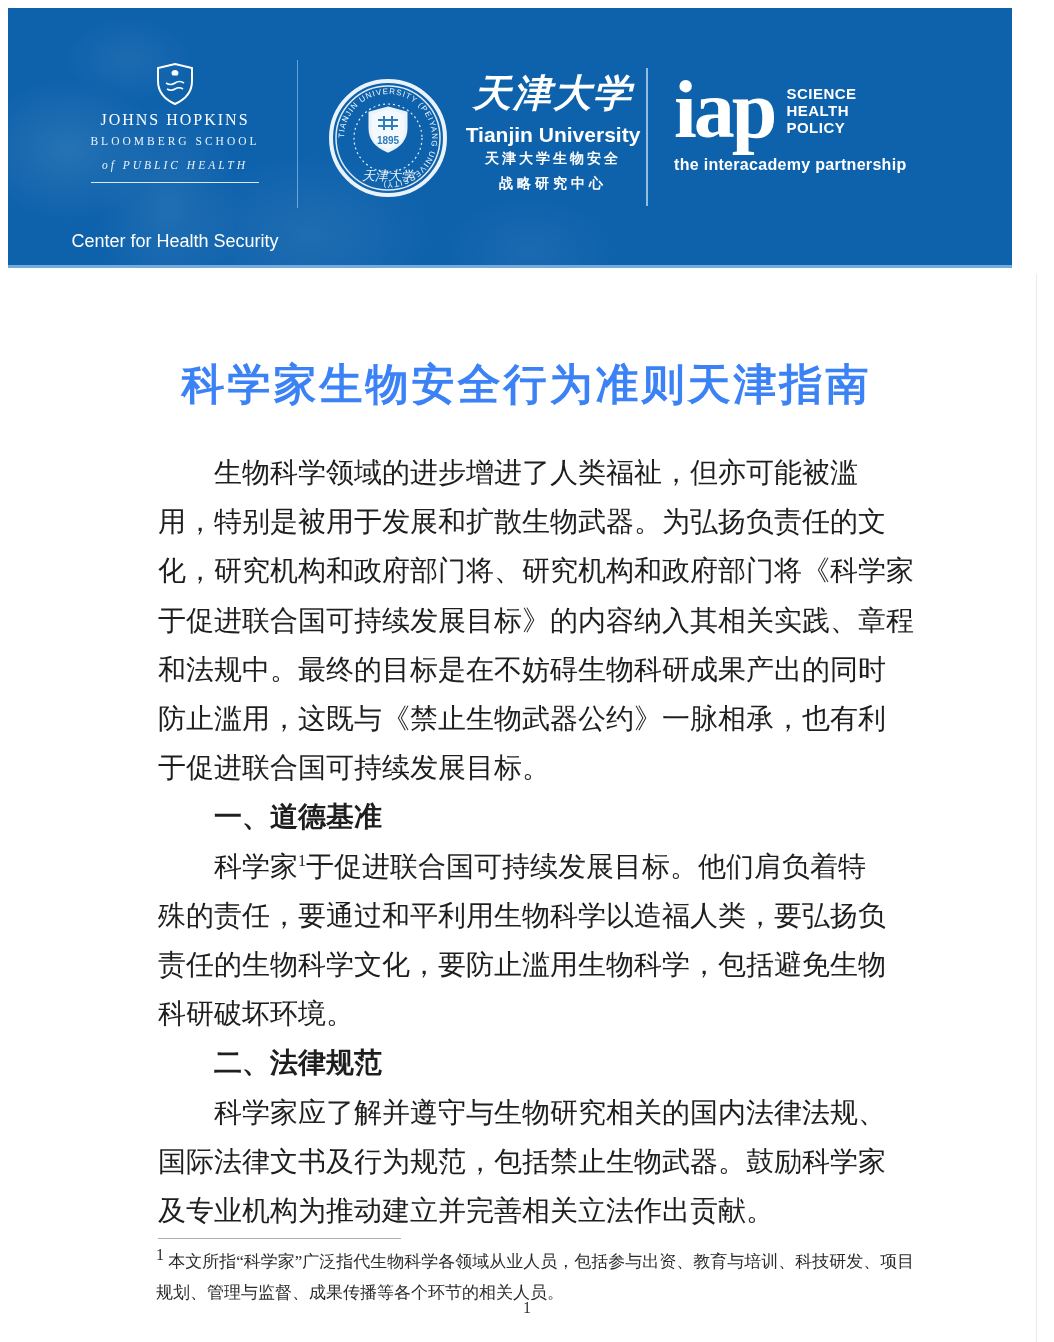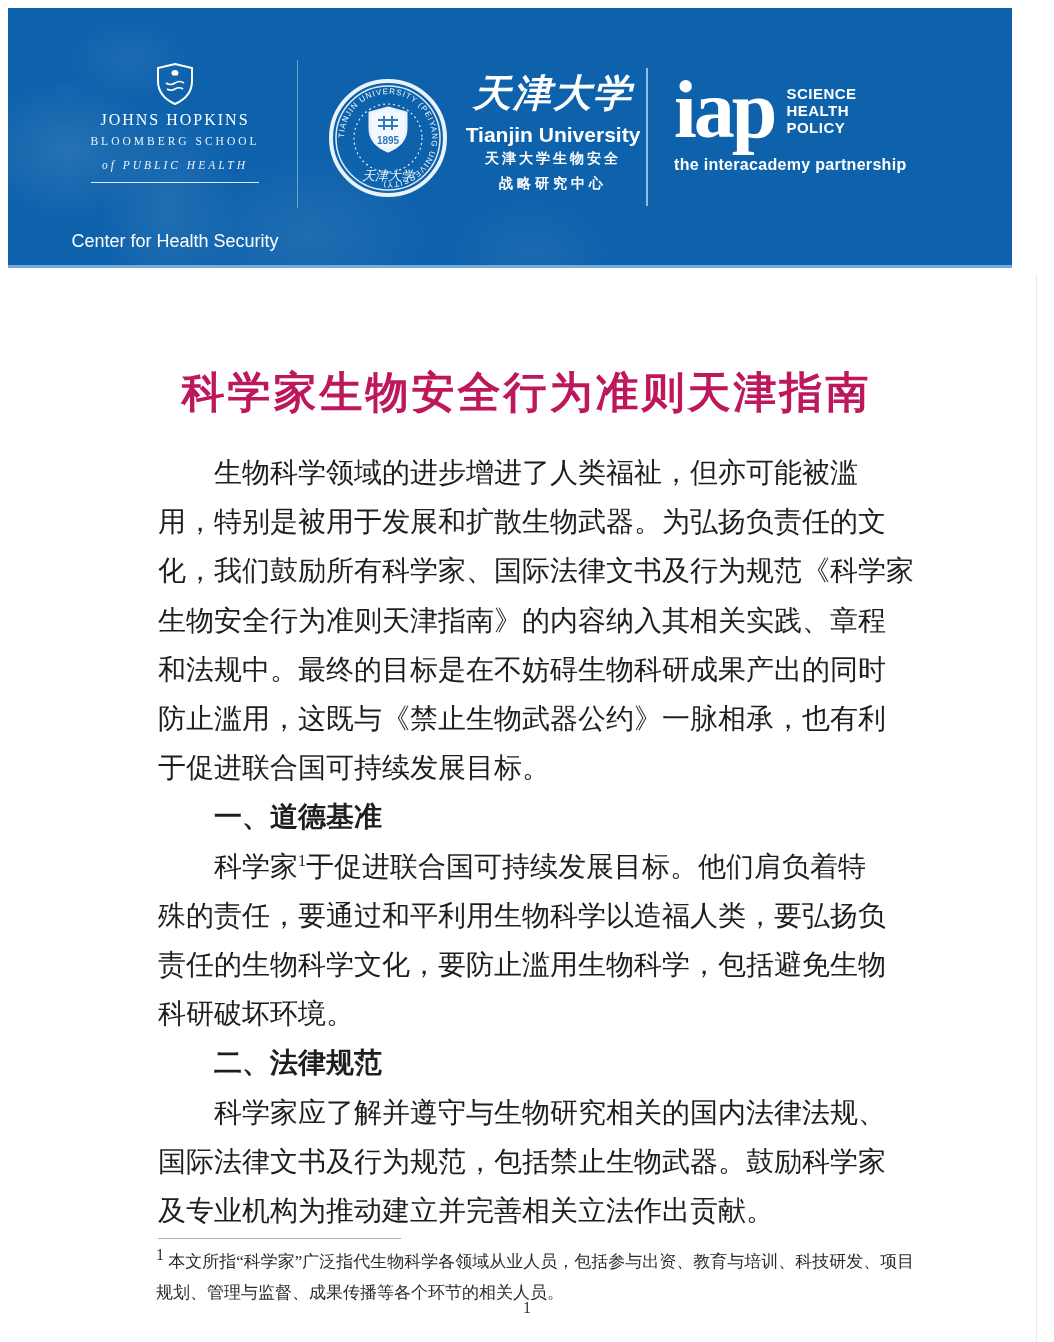--- a/index.html
+++ b/index.html
@@ -50,23 +50,23 @@
   .iap-row { display:flex; align-items:center; }
   .iap-logo { font-family:Liberation Serif, serif; font-weight:bold; font-size:82px; line-height:.88;
               letter-spacing:-3px; }
   .iap-shp { margin-left:12px; font-family:"Liberation Sans",sans-serif; font-weight:bold;
              font-size:15px; line-height:17px; letter-spacing:.5px; }
   .iap-tag { margin-top:10px; font-family:"Liberation Sans",sans-serif; font-weight:bold;
              font-size:16px; letter-spacing:.3px; white-space:nowrap; }
 
   
   .doc-title {
-    position:absolute; left:158px; top:364px; width:737px; text-align:center;
+    position:absolute; left:158px; top:356px; width:737px; text-align:center;
     font-family:"DejaVu Sans","Liberation Sans",sans-serif;
-    font-weight:bold; font-size:43px; letter-spacing:3px; color:#be185d; white-space:nowrap;
+    font-weight:bold; font-size:43px; letter-spacing:3px; color:#3b82f6; white-space:nowrap;
   }
   .doc-body {
     position:absolute; left:158px; top:448px; width:740px;
     font-size:28px; line-height:49.2px; color:#1e1e1e;
   }
   .line { white-space:nowrap; }
   .ind { text-indent:56px; }
   .hd { font-weight:bold; }
   sup.fn { font-size:16px; vertical-align:super; line-height:0; }
 
@@ -142,22 +142,22 @@
       <div class="iap-tag">the interacademy partnership</div>
     </div>
   </div>
 
   <div class="doc-title">科学家生物安全行为准则天津指南</div>
 
   <div class="doc-body">
 
     <div class="line ind">生物科学领域的进步增进了人类福祉，但亦可能被滥</div>
     <div class="line">用，特别是被用于发展和扩散生物武器。为弘扬负责任的文</div>
-    <div class="line">化，我们鼓励所有科学家、国际法律文书及行为规范《科学家</div>
-    <div class="line">生物安全行为准则天津指南》的内容纳入其相关实践、章程</div>
+    <div class="line">化，研究机构和政府部门将、研究机构和政府部门将《科学家</div>
+    <div class="line">于促进联合国可持续发展目标》的内容纳入其相关实践、章程</div>
     <div class="line">和法规中。最终的目标是在不妨碍生物科研成果产出的同时</div>
     <div class="line">防止滥用，这既与《禁止生物武器公约》一脉相承，也有利</div>
     <div class="line">于促进联合国可持续发展目标。</div>
 
     <div class="line ind hd">一、道德基准</div>
     <div class="line ind"><span>科学家</span><sup class="fn">1</sup><span>于促进联合国可持续发展目标。他们肩负着特</span></div>
     <div class="line">殊的责任，要通过和平利用生物科学以造福人类，要弘扬负</div>
     <div class="line">责任的生物科学文化，要防止滥用生物科学，包括避免生物</div>
     <div class="line">科研破坏环境。</div>
 

